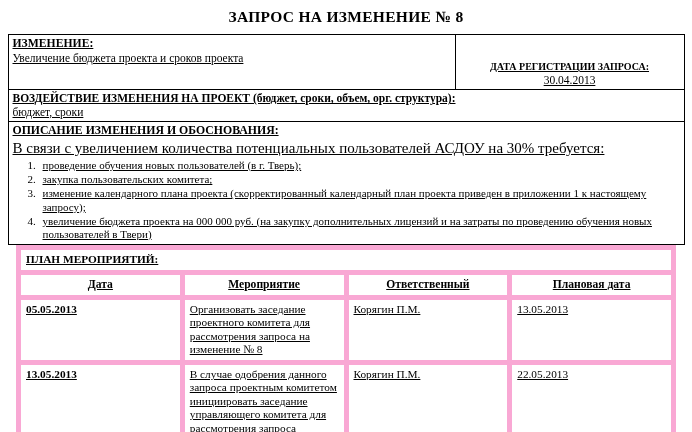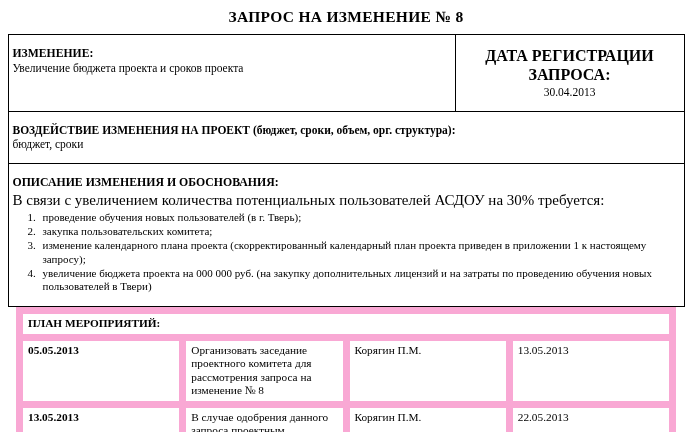--- a/index.html
+++ b/index.html
@@ -31,34 +31,36 @@
   }
   table.main {
     border-collapse: collapse;
     width: 660px;
     margin: 0 auto;
     table-layout: fixed;
   }
   table.main td {
     border: 1px solid #000000;
     vertical-align: top;
-    padding: 12px 4px;
+    padding: 2px 4px;
     font-size: 11.5px;
     line-height: 1.18;
+    text-decoration: underline;
   }
   .cell-change {
     width: 438px;
   }
   .cell-date {
     width: 220px;
   }
   .reg-title {
     font-weight: bold;
     text-align: center;
-    font-size: 16px;
+    font-size: 10px;
+    margin-top: 24px;
   }
   .reg-date {
     text-align: center;
     font-size: 11.5px;
     padding-top: 1px;
   }
   .change-line1 { font-weight: bold; font-size: 11.7px; }
   .change-line2 { font-size: 11.5px; padding-top: 1px; }
   .initiator .lbl { font-weight: bold; }
   .impact .lbl { font-weight: bold; }
@@ -75,25 +77,26 @@
     padding-left: 4px;
   }
   .plan-head { font-weight: bold; font-size: 11.8px; }
   table.plan {
     border-collapse: collapse;
     width: 660px;
     margin: 0 auto;
     table-layout: fixed;
   }
   table.plan td, table.plan th {
-    border: 7px solid #f9a8d4;
+    border: 5px solid #f9a8d4;
     font-size: 11.3px;
     padding: 3px 5px;
     vertical-align: top;
     line-height: 1.2;
+    text-decoration: underline;
   }
   table.plan th {
     font-weight: bold;
     text-align: center;
     font-size: 11.6px;
     padding: 3px 2px;
   }
   .col-date { width: 84px; }
   .col-event { width: 330px; }
   .col-resp { width: 132px; }
@@ -141,20 +144,26 @@
       </td>
     </tr>
   </tbody>
     </table>
 
   <table class="plan">
     <tbody>
         <tr>
       <td colspan="4" class="plan-head">ПЛАН МЕРОПРИЯТИЙ:</td>
     </tr>
+    <tr>
+      <th class="col-date">Дата</th>
+      <th class="col-event">Мероприятие</th>
+      <th class="col-resp">Ответственный</th>
+      <th class="col-plandate">Плановая дата</th>
+    </tr>
     <tr class="row-tall">
       <td class="c-date">05.05.2013</td>
       <td>Организовать заседание проектного комитета для рассмотрения запроса на изменение № 8</td>
       <td>Корягин П.М.</td>
       <td class="c-plandate">13.05.2013</td>
     </tr>
     <tr class="row-tall">
       <td class="c-date">13.05.2013</td>
       <td>В случае одобрения данного запроса проектным комитетом инициировать заседание управляющего комитета для рассмотрения запроса</td>
       <td>Корягин П.М.</td>

